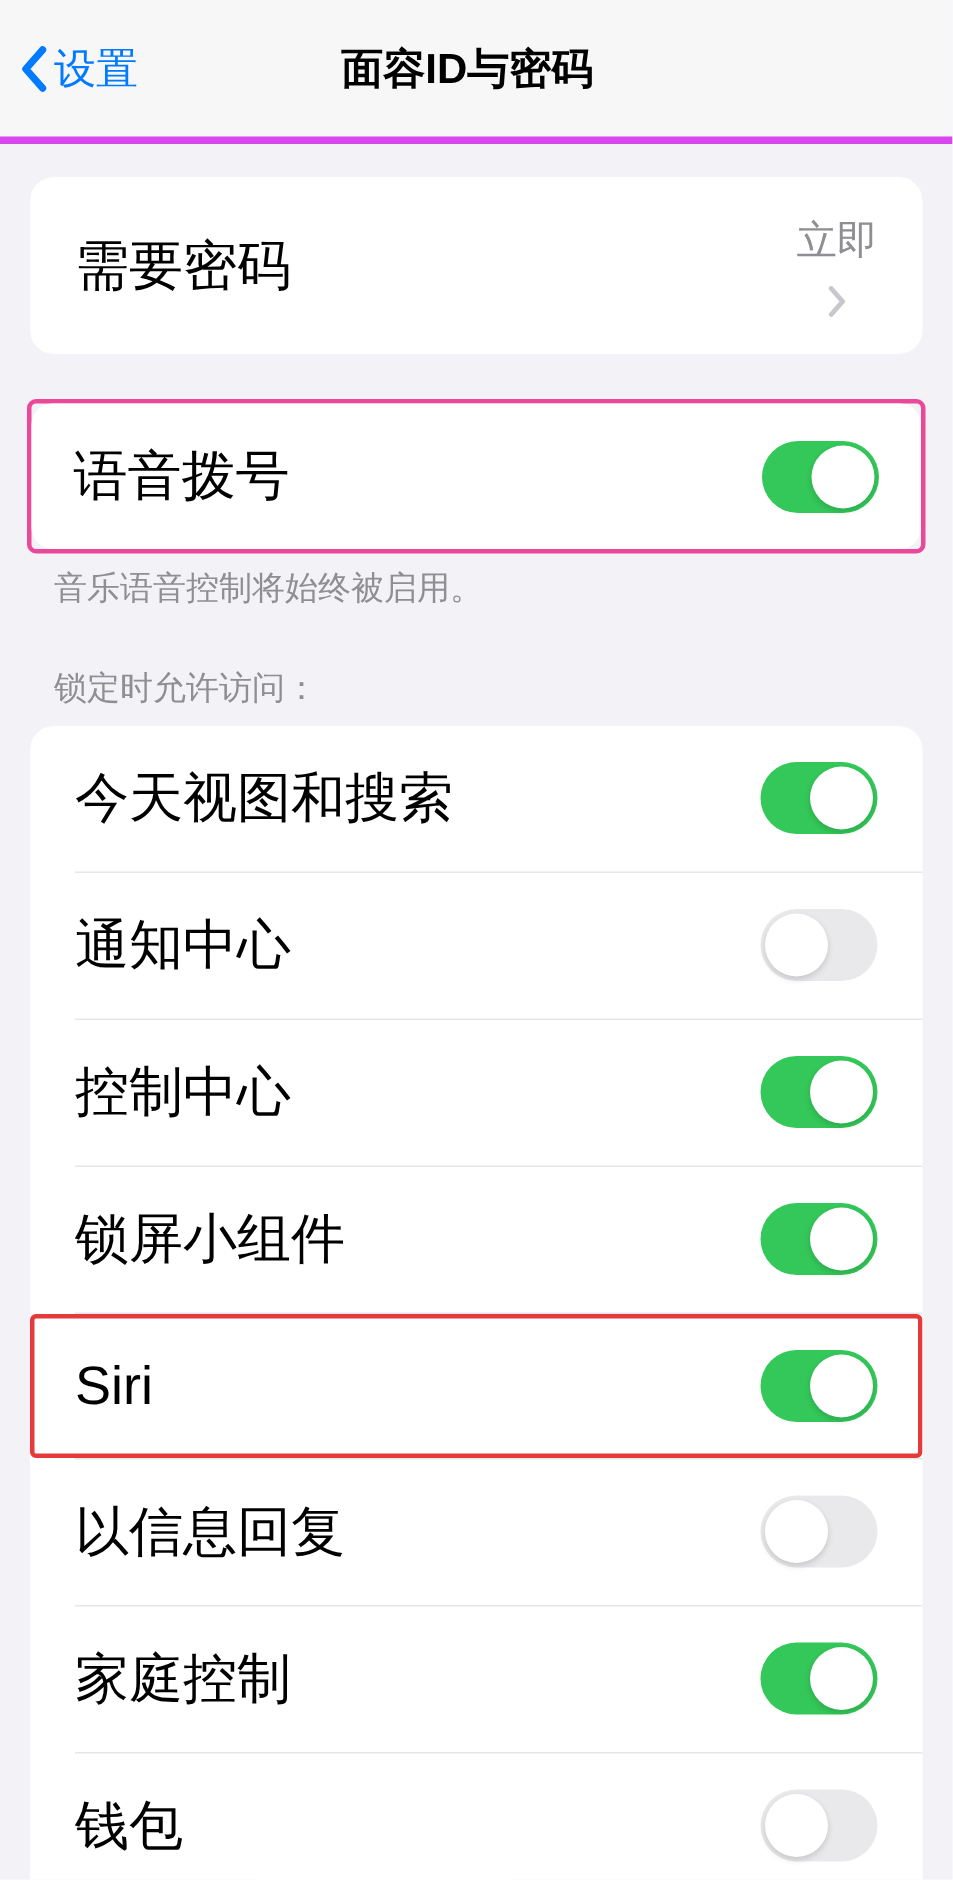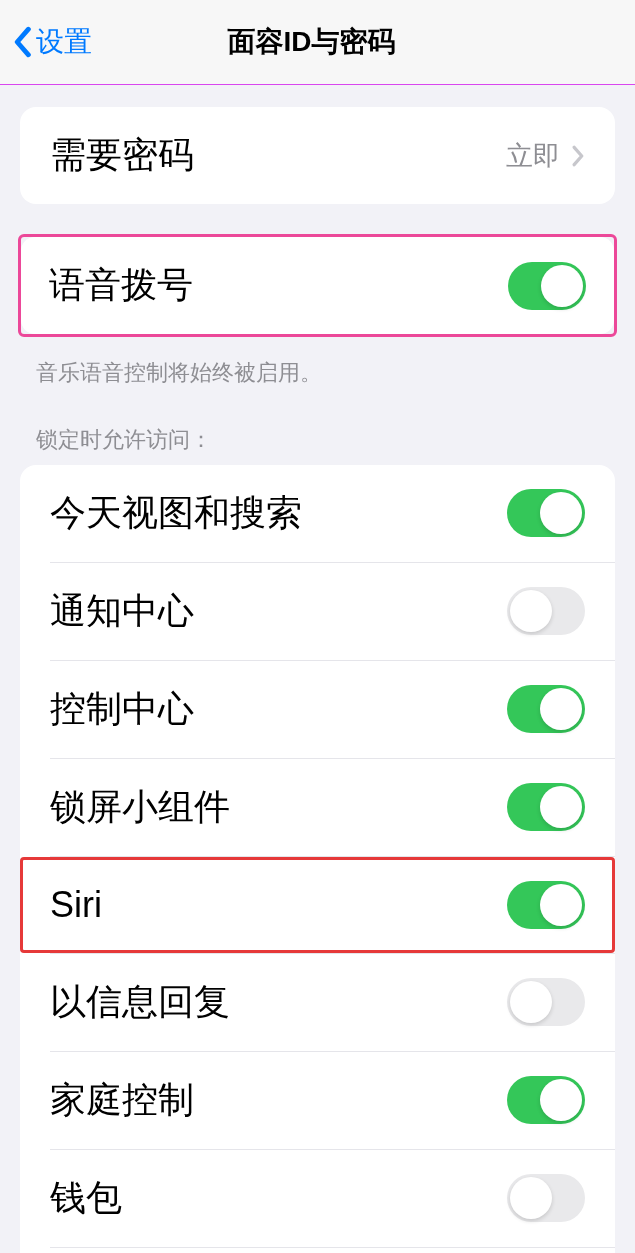--- a/index.html
+++ b/index.html
@@ -9,23 +9,23 @@
       -webkit-font-smoothing: antialiased;
     }
     body {
       font-family: -apple-system, BlinkMacSystemFont, "Helvetica Neue", sans-serif;
       background: #f2f2f7;
       width: 635px;
       height: 1253px;
       overflow: hidden;
     }
     .nav-bar {
-      height: 85px;
+      height: 96px;
       background: #f7f7f7;
-      border-bottom: 1px solid #d946ef;
+      border-bottom: 5px solid #d946ef;
       display: flex;
       align-items: center;
       position: relative;
     }
     .back-button {
       display: flex;
       align-items: center;
       padding-left: 12px;
       color: #007aff;
       font-size: 28px;
@@ -82,37 +82,38 @@
     }
     .cell-label {
       font-size: 36px;
       color: #000;
       font-weight: 400;
     }
     .cell-value-wrap {
       display: flex;
       align-items: center;
       gap: 12px;
+      flex-direction: column;
     }
     .cell-value {
       font-size: 27px;
       color: #8e8e93;
     }
     .chevron-right {
       display: flex;
       align-items: center;
     }
     .chevron-right svg {
       width: 13px;
       height: 22px;
     }
     .footer-text {
       font-size: 22px;
       color: #8e8e93;
-      padding: 21px 36px 0 36px;
+      padding: 8px 36px 0 36px;
       line-height: 1.4;
     }
     .header-text {
       font-size: 22px;
       color: #8e8e93;
       padding: 0 36px 10px 36px;
     }
     .toggle {
       width: 78px;
       height: 48px;

